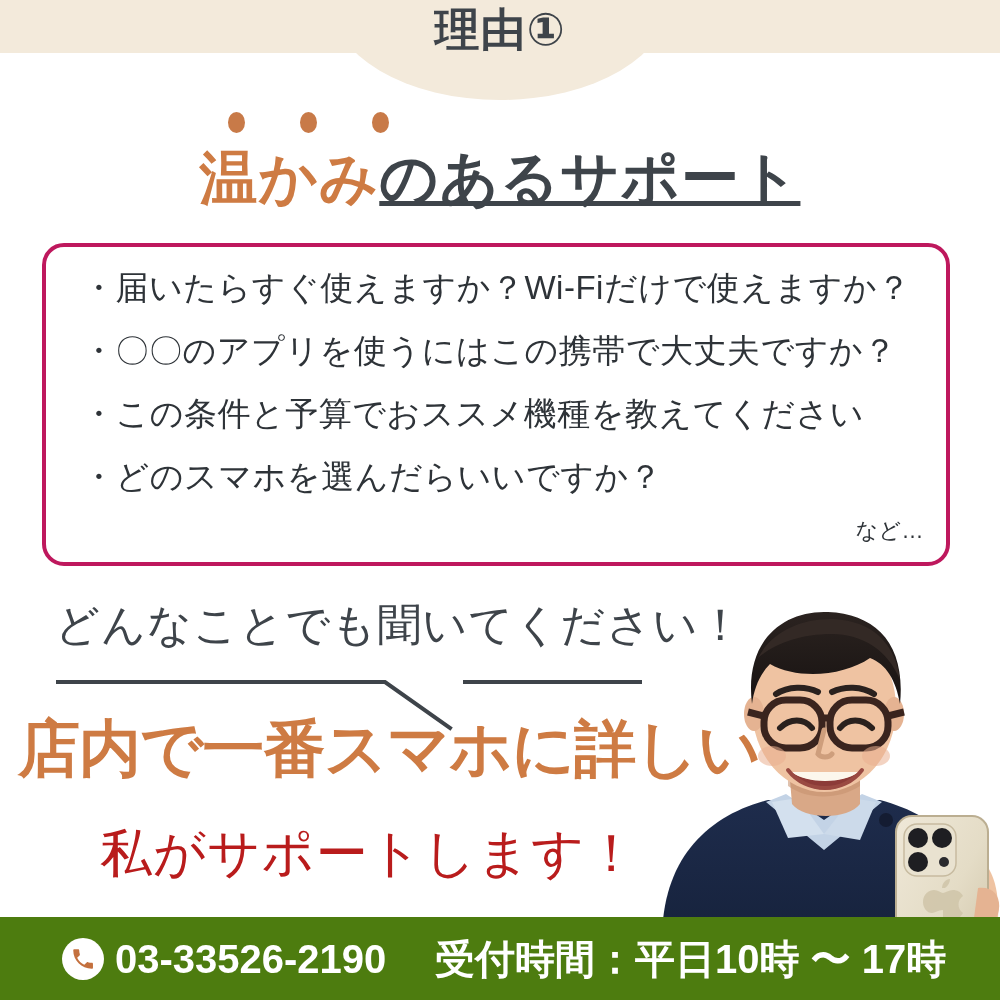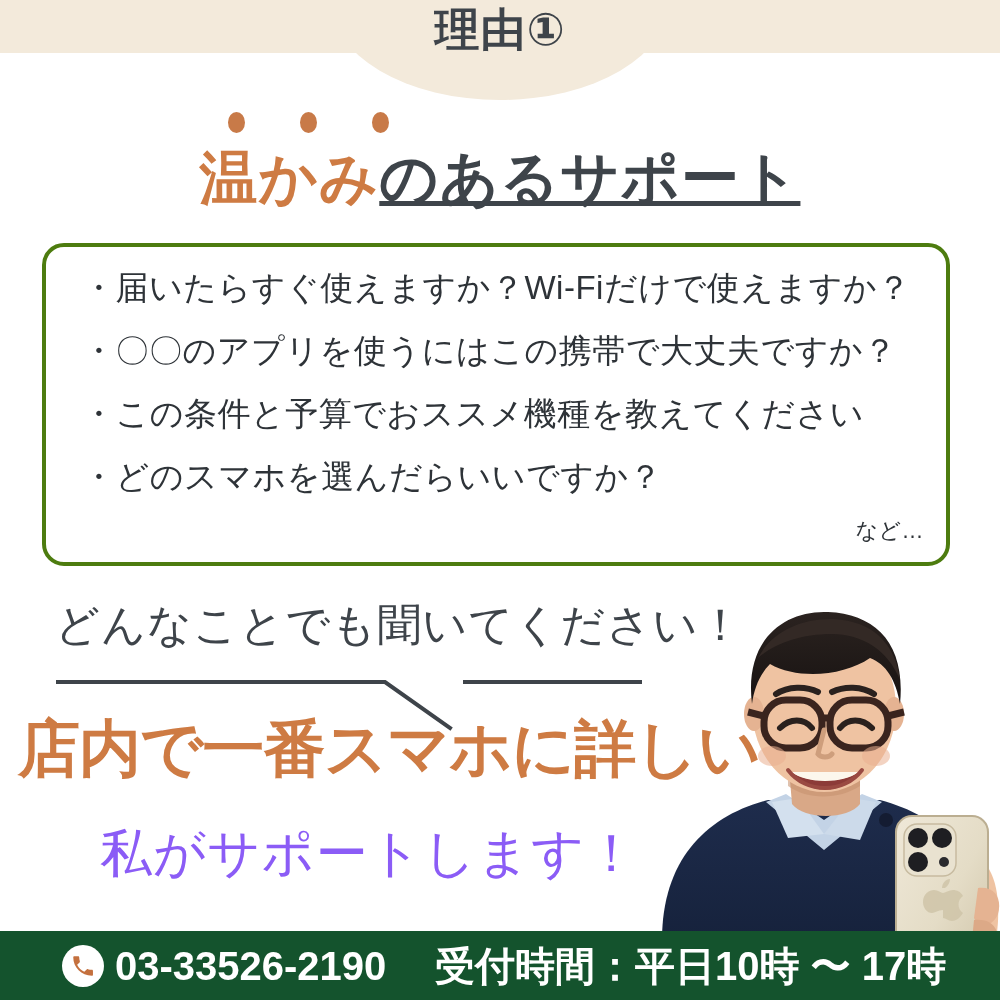--- a/index.html
+++ b/index.html
@@ -89,21 +89,21 @@
   .headline .hl-rest   { color: #3E444A; text-decoration: underline; }
 
   
   .qbox {
     position: absolute;
     left: 42px;
     top: 243px;
     width: 908px;
     height: 323px;
     box-sizing: border-box;
-    border: 4px solid #4d7c0f;
+    border: 4px solid #be185d;
     border-radius: 22px;
     background: #ffffff;
     z-index: 3;
   }
   .qlist {
     position: absolute;
     left: 36px;
     top: 24px;
     right: 14px;
   }
@@ -161,21 +161,21 @@
     letter-spacing: -1px;
     white-space: nowrap;
     z-index: 4;
   }
   .subline {
     position: absolute;
     left: 100px;
     top: 827px;
     font-size: 52px;
     line-height: 1;
-    color: #8b5cf6;
+    color: #b91c1c;
     letter-spacing: 1px;
     white-space: nowrap;
     z-index: 4;
   }
 
   
   .photo {
     position: absolute;
     left: 648px;
     top: 588px;
@@ -185,22 +185,22 @@
     overflow: hidden;
   }
   .photo svg { display: block; }
 
   
   .footer {
     position: absolute;
     left: 0;
     bottom: 0;
     width: 1000px;
-    height: 69px;
-    background: #14532d;
+    height: 83px;
+    background: #4d7c0f;
     z-index: 6;
     display: flex;
     align-items: center;
   }
   .phone-badge {
     position: absolute;
     left: 62px;
     top: 50%;
     transform: translateY(-50%);
     width: 42px;

